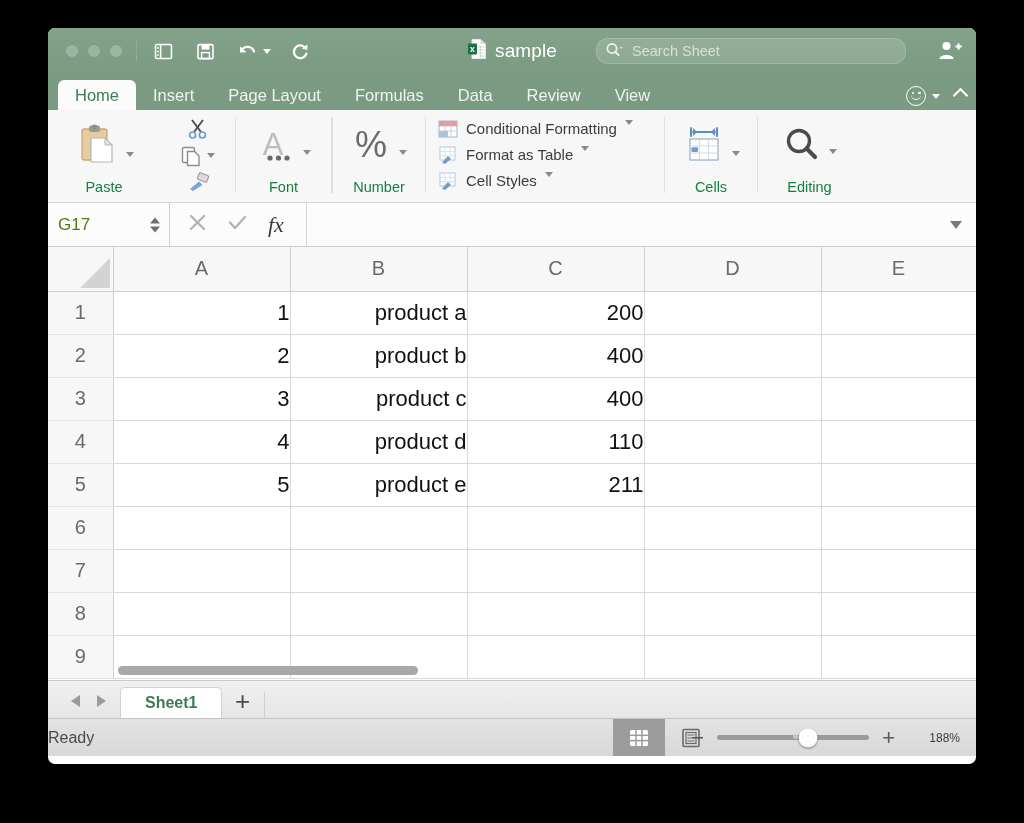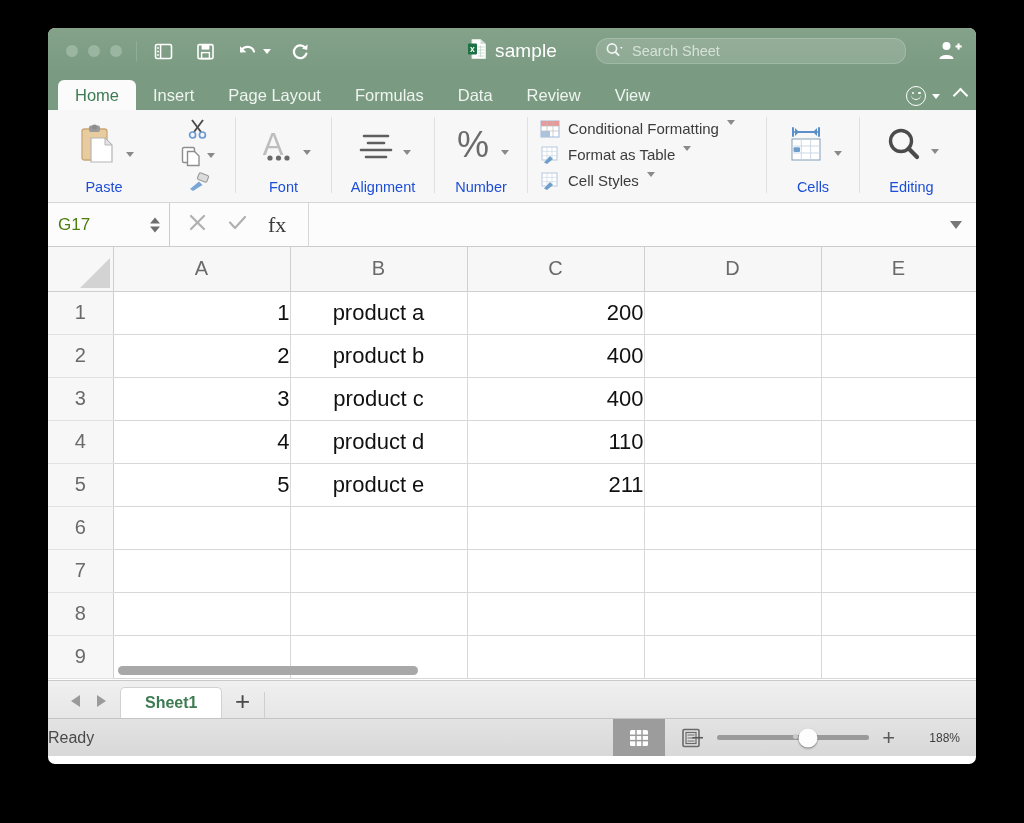--- a/index.html
+++ b/index.html
@@ -106,21 +106,21 @@
   
   #ribbon {
     height: 93px; background: #f7f7f7;
     border-bottom: 1px solid #d6d6d6;
     display: flex; align-items: stretch;
     position: relative;
   }
   .rgroup { display: flex; flex-direction: column; position: relative;
             padding: 5px 0 0 0; }
   .rdiv { width: 1px; background: #e0e0e0; margin: 7px 0 9px 0; }
-  .rlabel { text-align: center; font-size: 14.5px; color: #1d4ed8; margin-top: auto;
+  .rlabel { text-align: center; font-size: 14.5px; color: #15803d; margin-top: auto;
             padding-bottom: 7px; }
   .big-ico { display:flex; align-items:center; justify-content:center; flex:1; }
   .caret-d { width: 0; height: 0; border-left: 4.5px solid transparent;
              border-right: 4.5px solid transparent; border-top: 5.5px solid #8a8a8a; }
 
   .stack-item { display: flex; align-items: center; gap: 5px; }
 
   .listrow { display: flex; align-items: flex-start; height: 26px; gap: 8px;
              cursor: pointer; padding-left: 4px; }
   .listrow .lbl { font-size: 15px; color: #3c3c3c; }
@@ -140,21 +140,21 @@
   }
   #namebox .val { font-size: 17px; color: #4d7c0f; }
   .spin { position: absolute; right: 9px; top: 50%; transform: translateY(-50%);
           display: flex; flex-direction: column; gap: 3px; }
   .spin i { width: 0; height: 0; border-left: 5px solid transparent;
             border-right: 5px solid transparent; display: block; }
   .spin .up { border-bottom: 6px solid #6e6e6e; }
   .spin .dn { border-top: 6px solid #6e6e6e; }
 
   #fbtns { display: flex; align-items: center; gap: 20px; padding: 0 18px; }
-  #fx { font-family: "Liberation Serif", serif; 
+  #fx { font-family: "Liberation Serif", serif; font-style: italic;
         font-size: 22px; color: #3a3a3a; }
   #fb-input { flex: 1; height: 100%; border-left: 1px solid #d8d8d8;
               margin-left: 4px; }
   #fb-caret { position: absolute; right: 14px; top: 50%; transform: translateY(-50%);
               width: 0; height: 0; border-left: 6px solid transparent;
               border-right: 6px solid transparent; border-top: 8px solid #777; }
 
   
   #gridwrap { position: relative; height: 433px; background: #fff; overflow: hidden; }
   table.grid { border-collapse: collapse; table-layout: fixed; width: 100%; }
@@ -177,21 +177,21 @@
     border-right: 1px solid #cfcfcf; border-bottom: 1px solid #e2e2e2;
     font-size: 20px; color: #6a6a6a; text-align: center;
   }
   td.cell {
     height: 43px;
     border-right: 1px solid #d8d8d8; border-bottom: 1px solid #d8d8d8;
     font-size: 22px; color: #111; padding: 0 7px;
     white-space: nowrap; overflow: hidden;
   }
   td.cell.num { text-align: right; }
-  td.cell.txt { text-align: center; margin-left: 32px; }
+  td.cell.txt { text-align: right; margin-left: 32px; }
 
   #hscroll {
     position: absolute; left: 70px; bottom: 5px;
     width: 300px; height: 9px; border-radius: 5px;
     background: #a8a8a8; cursor: pointer;
   }
 
   
   #sheetbar {
     height: 38px;
@@ -415,36 +415,20 @@
               <circle cx="31" cy="33" r="2.6" fill="#6a6a6a"></circle>
             </svg>
         </span>
         <span class="caret-d" style="margin-top:10px"></span>
       </div>
       <div class="rlabel">Font</div>
     </div>
 
     <div class="rdiv"></div>
 
-    <div class="rgroup" style="width:102px">
-      <div class="big-ico" style="gap:7px">
-        <span>
-          <svg width="40" height="34" viewBox="0 0 40 34">
-              <g stroke="#5e5e5e" stroke-width="2.6" stroke-linecap="round">
-                <line x1="8" y1="8" x2="32" y2="8"></line>
-                <line x1="12" y1="15" x2="28" y2="15"></line>
-                <line x1="5" y1="22" x2="35" y2="22"></line>
-                <line x1="10" y1="29" x2="30" y2="29"></line>
-              </g>
-            </svg>
-        </span>
-        <span class="caret-d" style="margin-top:10px"></span>
-      </div>
-      <div class="rlabel">Alignment</div>
-    </div>
 
     <div class="rdiv"></div>
 
     <div class="rgroup" style="width:92px">
       <div class="big-ico" style="gap:7px">
         <span>
           <svg width="40" height="40" viewBox="0 0 40 40">
               <text x="19" y="32" font-size="36" fill="#6a6a6a" text-anchor="middle" font-family="Liberation Sans, sans-serif">%</text>
             </svg>
         </span>

